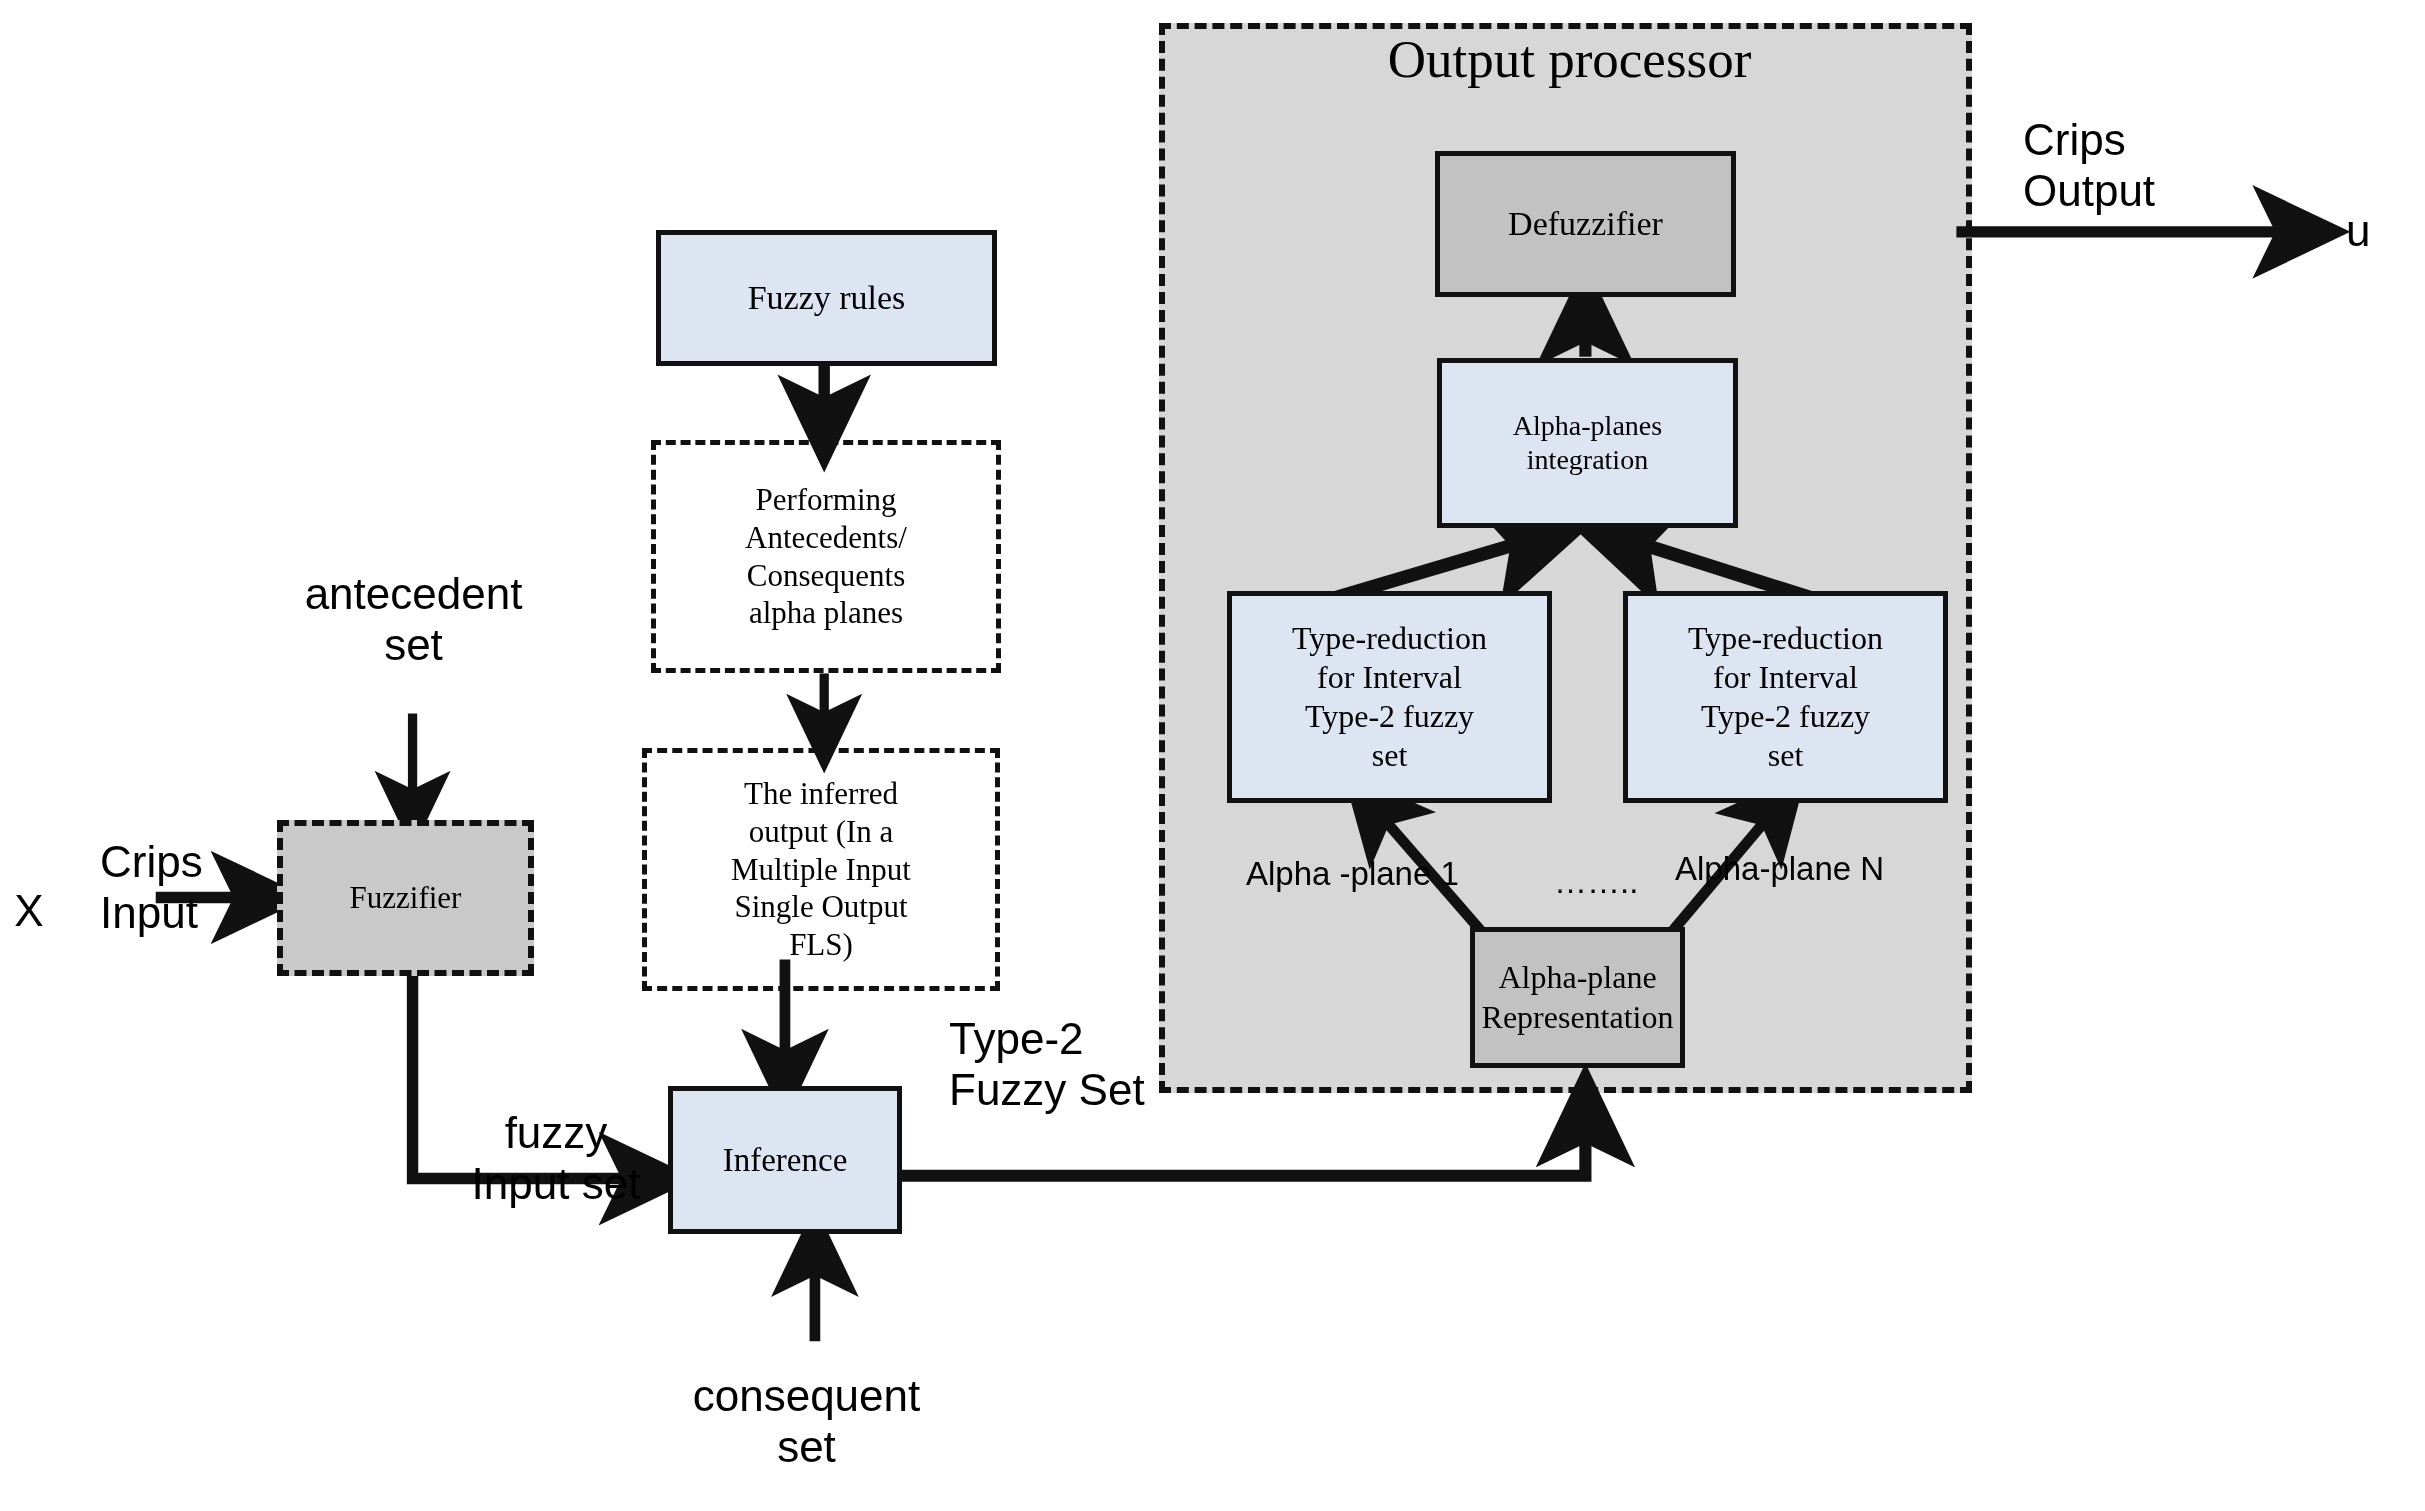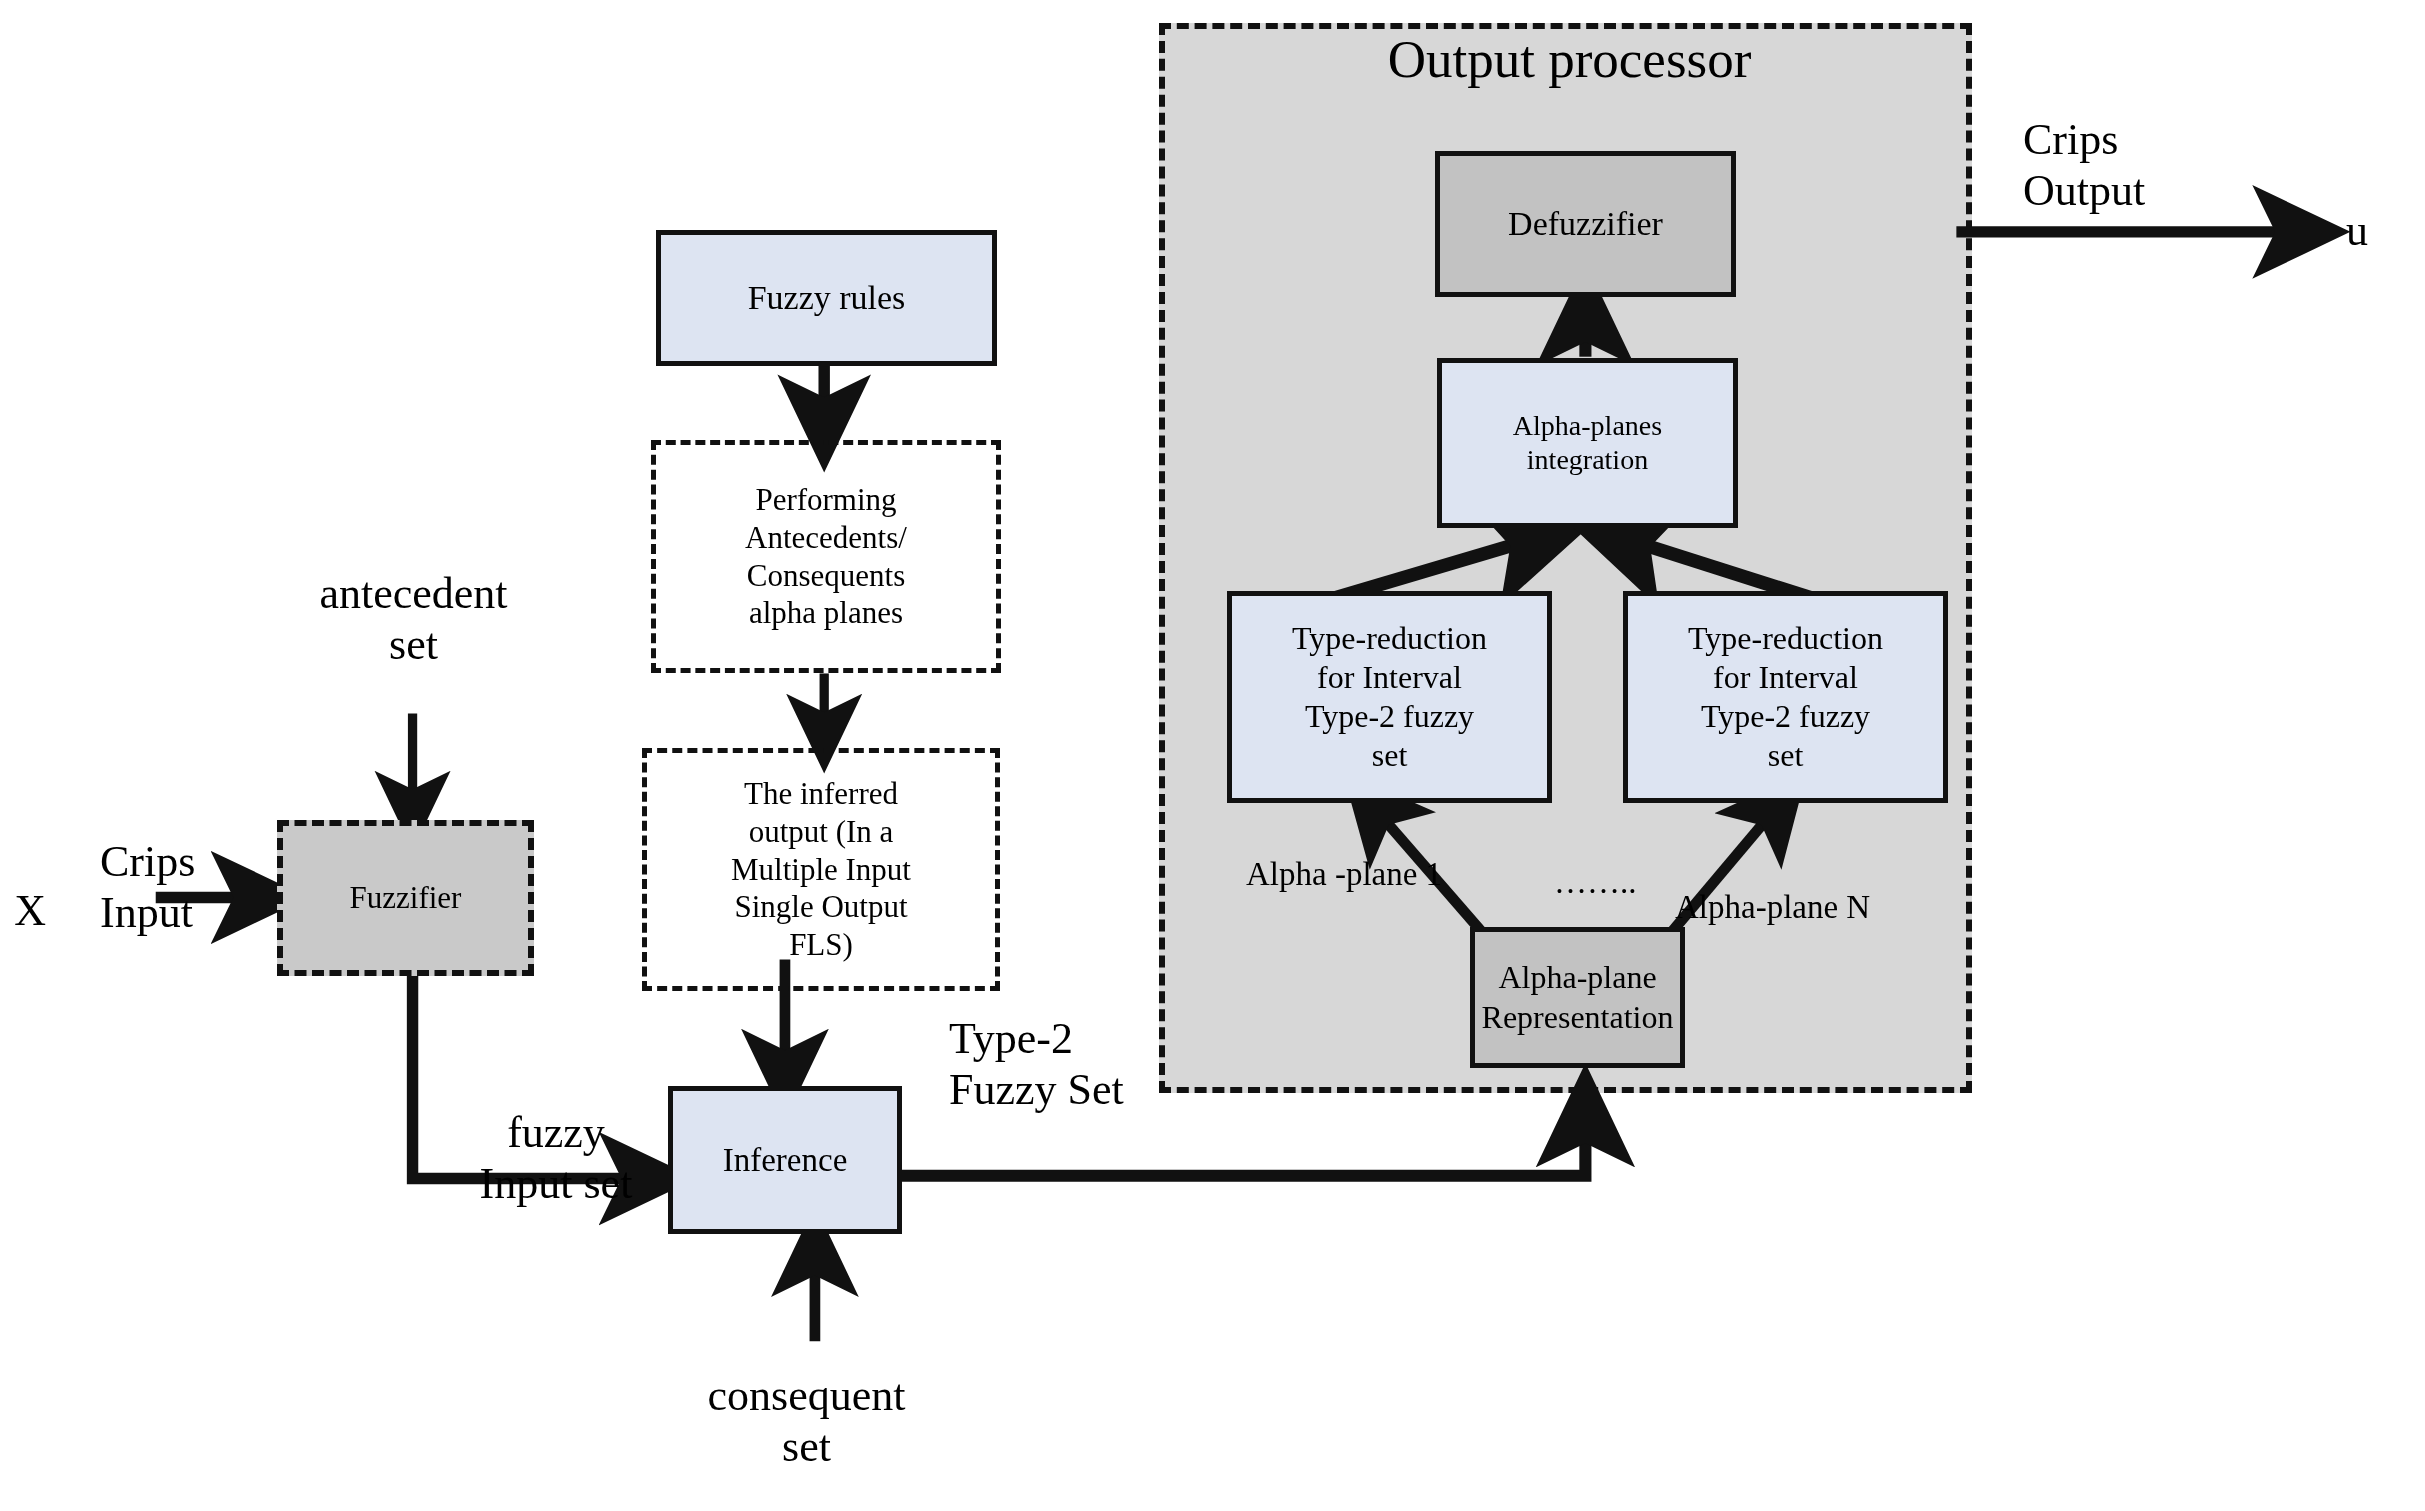--- a/index.html
+++ b/index.html
@@ -6,21 +6,21 @@
   body{font-family:"Liberation Serif", serif;}
   #stage{position:relative;width:2426px;height:1511px;background:#fff;overflow:hidden;}
   svg.layer{position:absolute;left:0;top:0;width:2426px;height:1511px;}
   .node{position:absolute;display:flex;align-items:center;justify-content:center;text-align:center;
         font-family:"Liberation Serif", serif;color:#000;line-height:1.22;box-sizing:border-box;}
   .n-blue{background:#dde4f2;border:5px solid #111;}
   .n-gray{background:#c2c2c2;border:5px solid #111;}
   .n-gray-dash{background:#c9c9c9;border:6.4px dashed #111;}
   .n-dash{background:transparent;border:5.7px dashed #111;}
   .n-dashdot{background:transparent;border:5.7px dashed #111;}
-  .label{position:absolute;font-family:Liberation Serif, serif;color:#000;line-height:1.16;}
+  .label{position:absolute;font-family:Liberation Sans, sans-serif;color:#000;line-height:1.16;}
   .big{font-size:44px;}
   .sm{font-size:33px;}
   .procbox{position:absolute;background:#d7d7d7;border:6.4px dashed #111;box-sizing:border-box;}
   .title{position:absolute;font-size:53px;font-family:"Liberation Serif", serif;color:#000;}
 </style>
 </head>
 <body>
 
 <div id="stage">
 
@@ -139,16 +139,16 @@
 
   <div class="label big" style="left:2023px;top:114px;width:228px;white-space:pre-line;text-align:left;">Crips
 Output</div>
 
   <div class="label big" style="left:2346px;top:205px;">u</div>
 
   <div class="label sm" style="left:1246px;top:855px;">Alpha -plane  1</div>
 
   <div class="label sm" style="left:1554px;top:863px;">……..</div>
 
-  <div class="label sm" style="left:1675px;top:888px;">Alpha-plane N</div>
+  <div class="label sm" style="left:1675px;top:850px;">Alpha-plane N</div>
 
 </div>
 
 
 </body></html>

